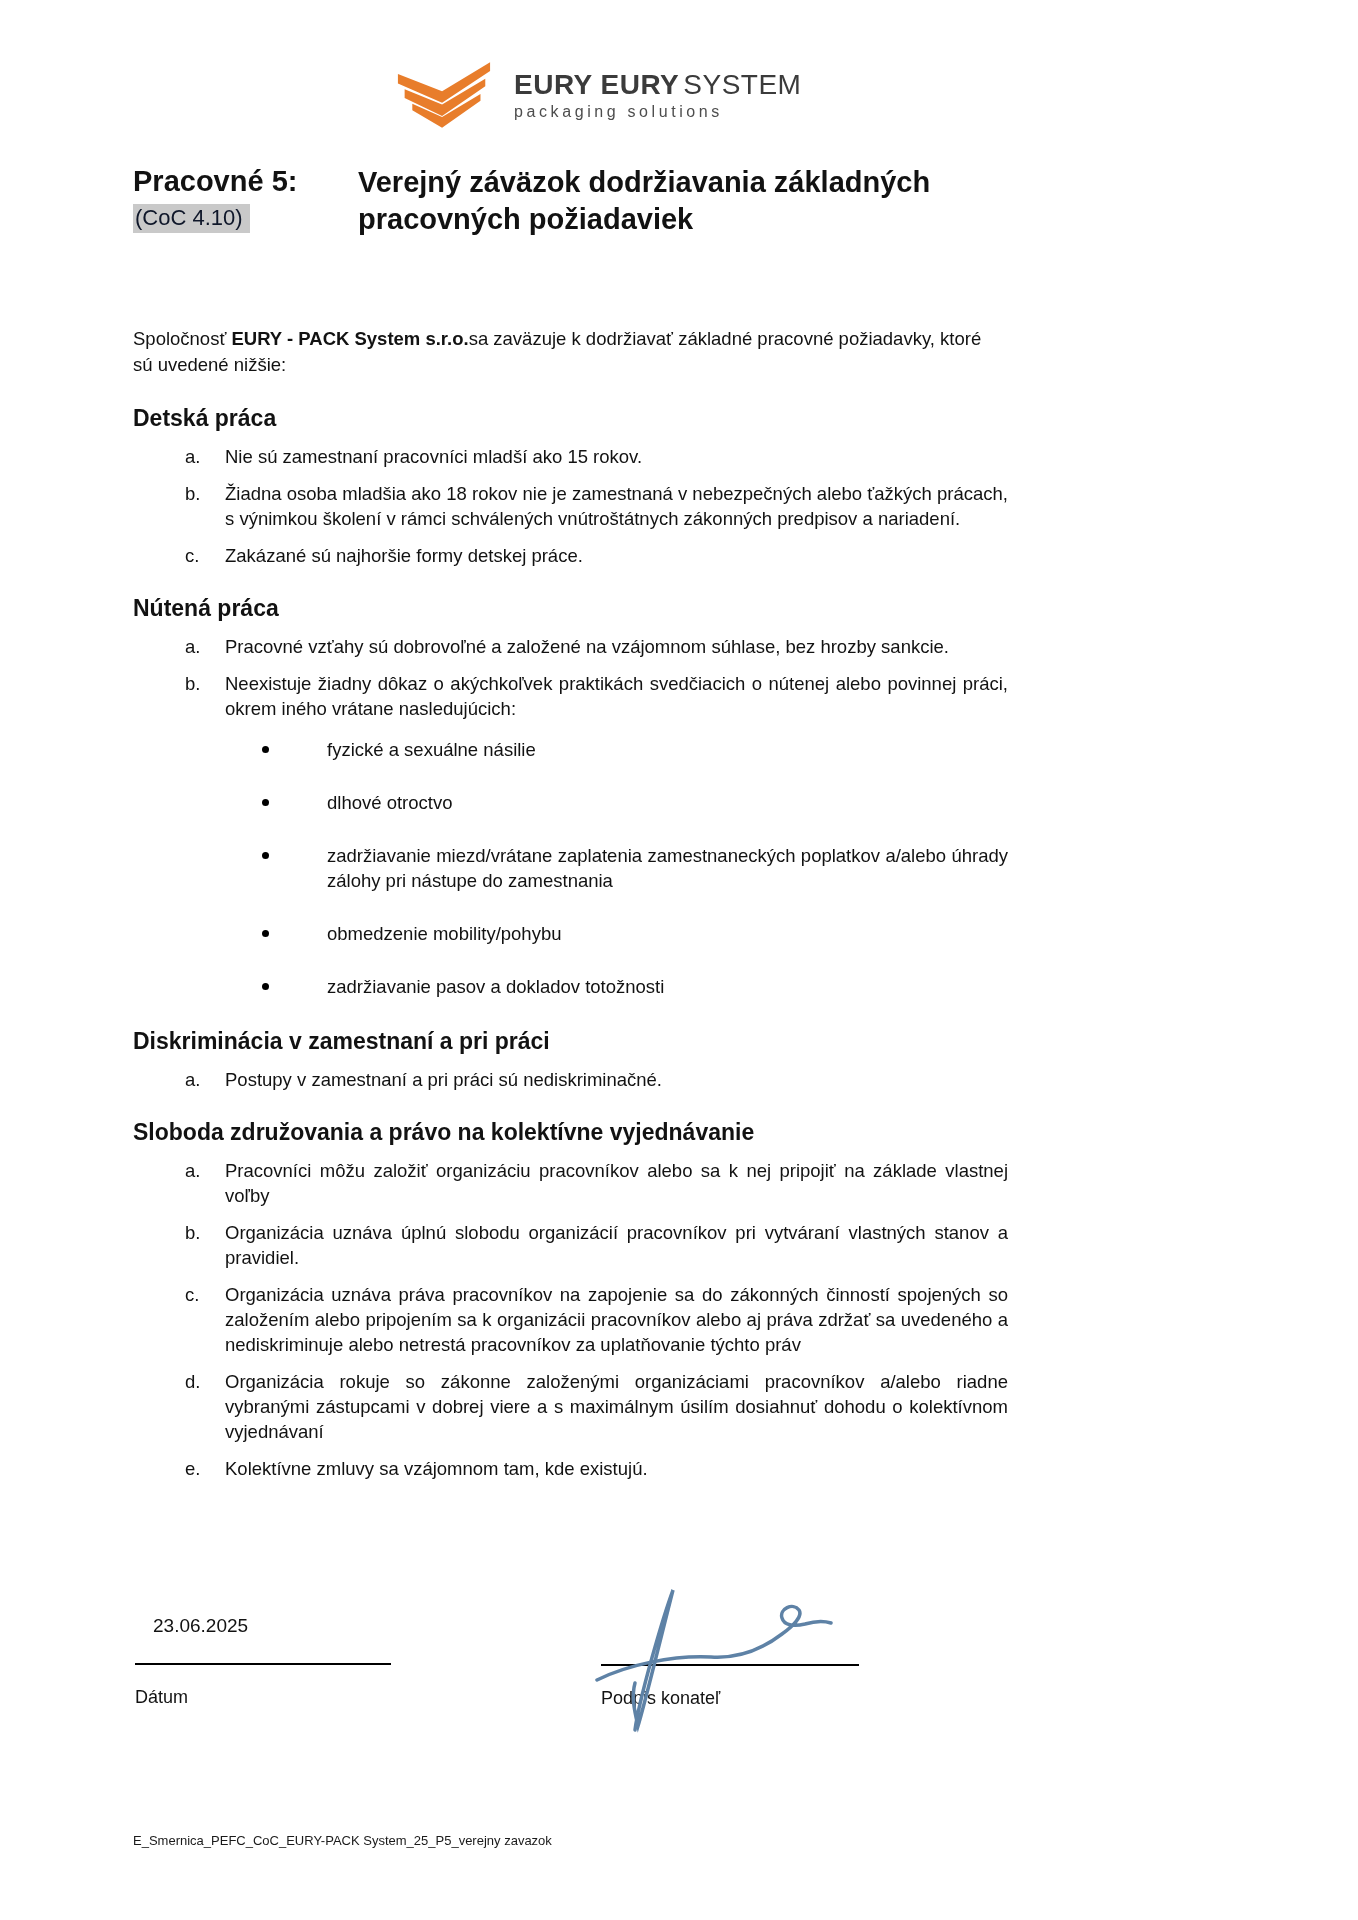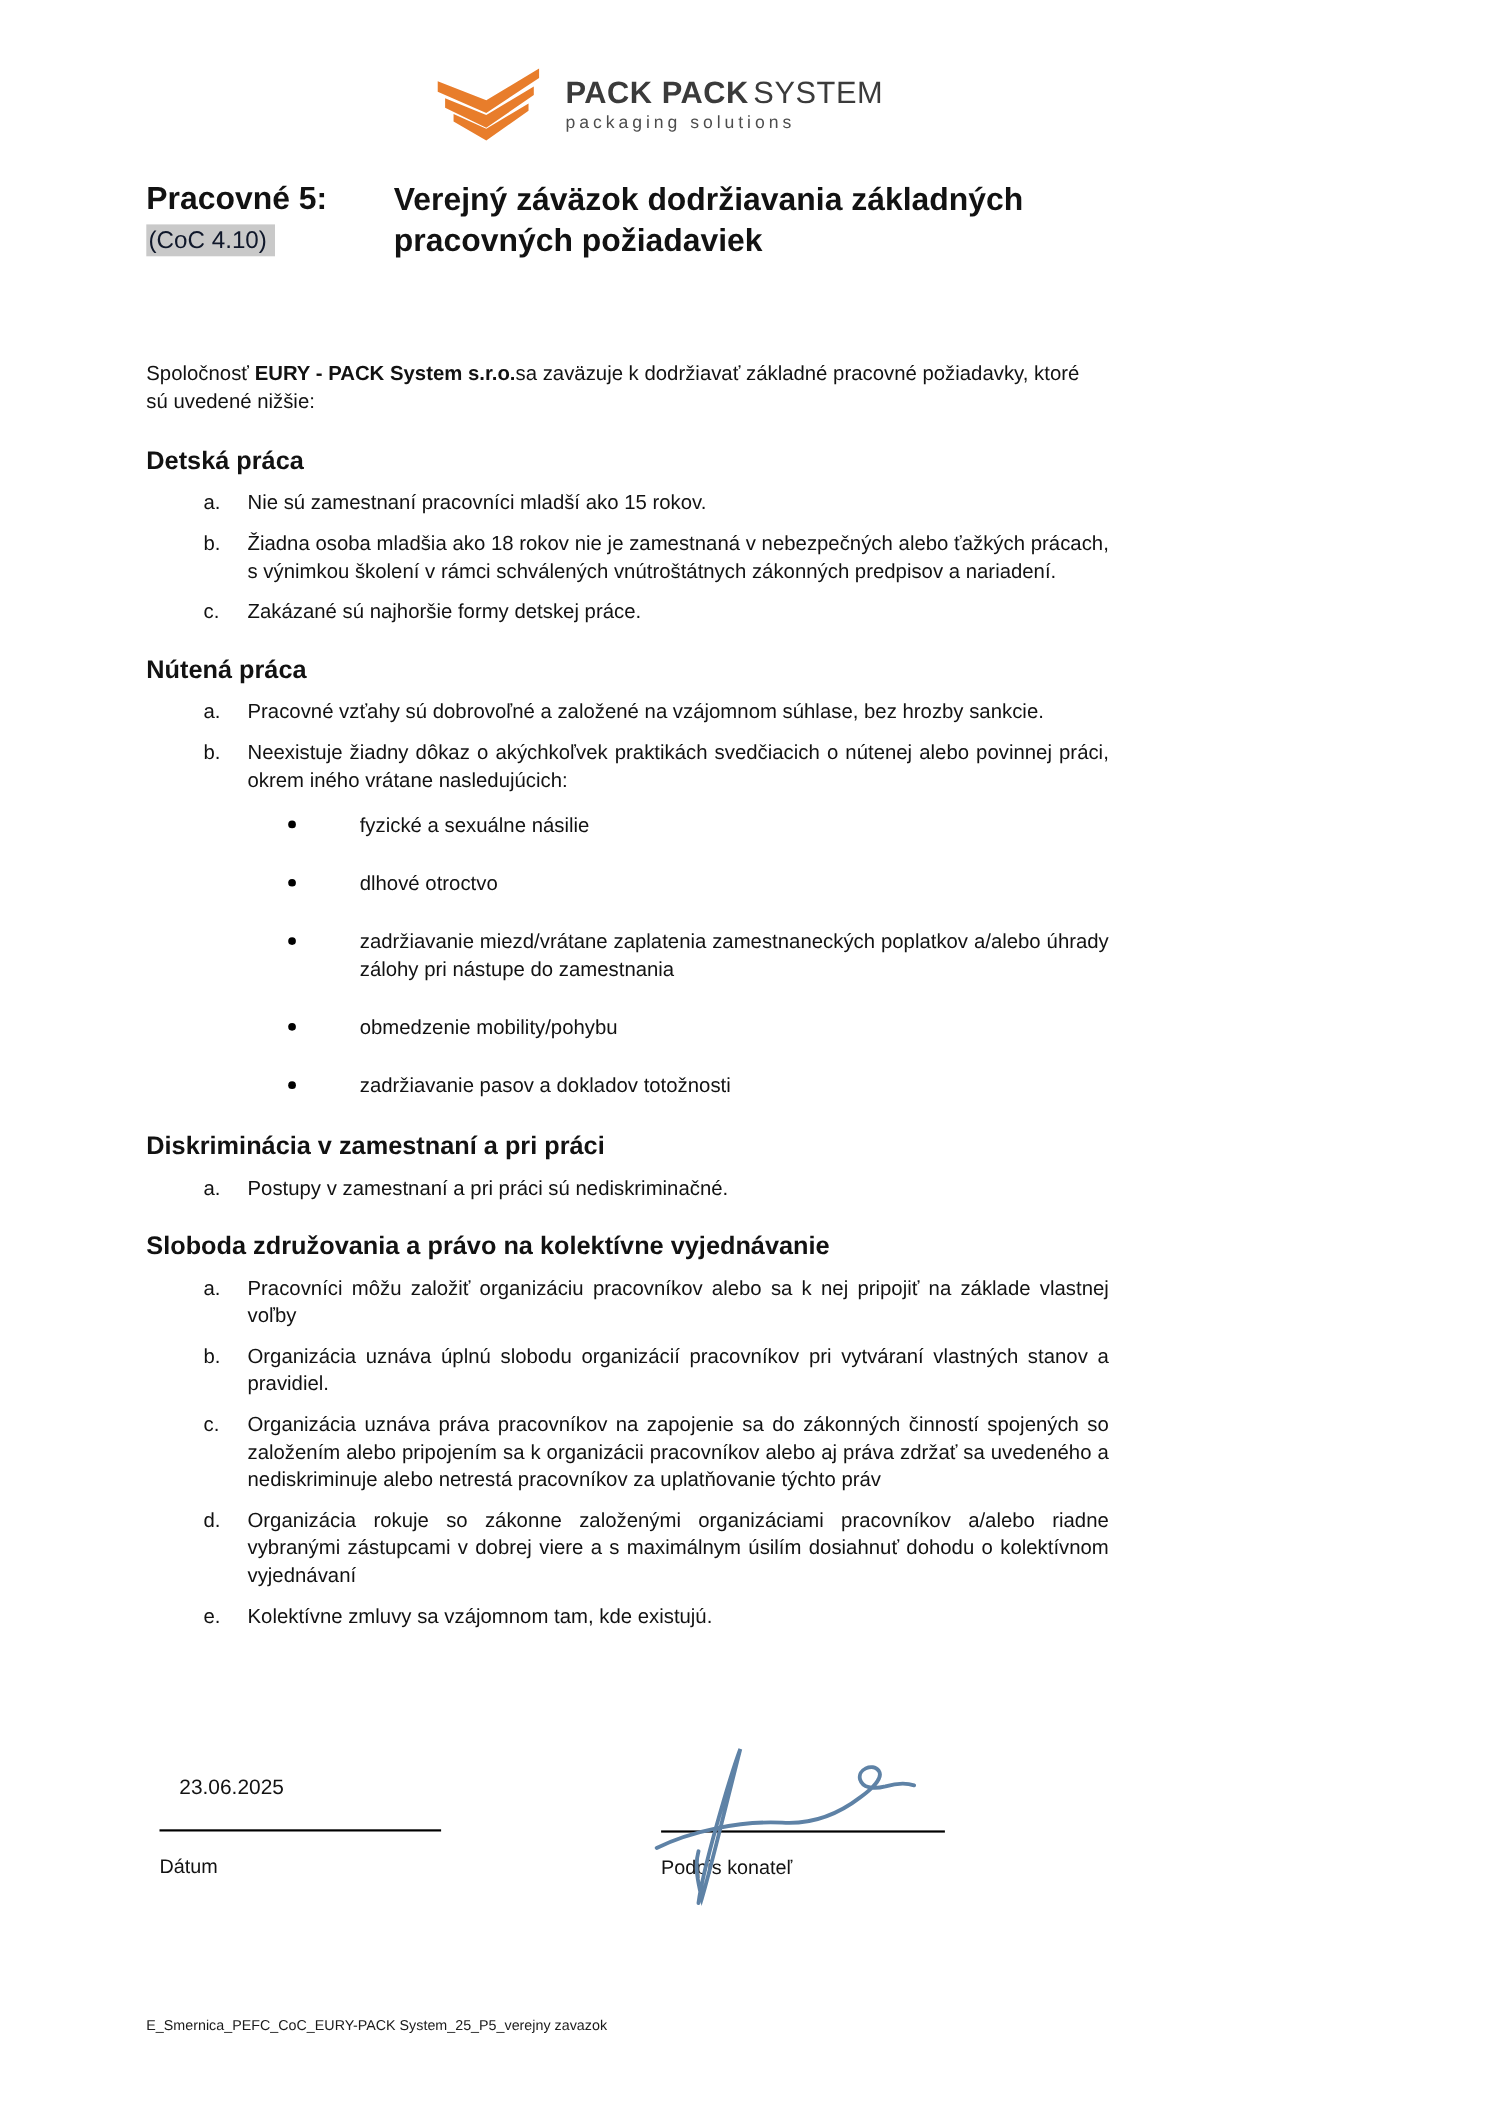--- a/index.html
+++ b/index.html
@@ -32,21 +32,21 @@
   .item-text{flex:1;text-align:justify;}
   .bullets{margin:16px 0 12px 0;}
   .bullet{display:flex;margin-bottom:28px;font-size:18.5px;line-height:25px;gap:32px;}
   .bullet-dot{flex:none;margin-left:129px;width:33px;}
   .bullet-dot i{display:block;width:7px;height:7px;border-radius:50%;background:#000;margin-top:9px;}
   .bullet-text{flex:1;text-align:justify;}
 
   
   .sign-row{position:absolute;top:1615px;left:133px;width:1092px;}
   .sign-col{position:absolute;top:0;}
-  .sign-col.left{left:12px;width:256px;}
+  .sign-col.left{left:2px;width:256px;}
   .sign-col.right{left:468px;width:258px;}
   .date-value{font-size:19px;margin-left:18px;}
   .sign-line{border-top:2.5px solid #000;margin-top:26px;}
   .sign-col.right .sign-line{margin-top:49px;}
   .sign-label{font-size:18px;margin-top:22px;}
   .signature-svg{position:absolute;left:-22px;top:-32px;}
 
   
   .doc-footer{position:absolute;left:133px;top:1833px;font-size:13px;color:#1a1a1a;}
 </style>
@@ -58,21 +58,21 @@
   <header class="logo-block">
     <svg class="logo-mark" viewBox="0 0 100 72" width="96" height="70" aria-hidden="true">
       <g fill="#E87D2B">
         <polygon points="2,14 48,32 98,2 98,11 48,44 2,24"></polygon>
         <polygon points="9,30 48,46 93,19 93,27 48,58 9,39"></polygon>
         <polygon points="17,45 48,59 88,35 88,42 48,70 17,52"></polygon>
       </g>
     </svg>
     <div class="logo-text">
       <div class="logo-title">
-        <span class="lt-bold">PACK PACK</span><span class="lt-light">SYSTEM</span>
+        <span class="lt-bold">EURY EURY</span><span class="lt-light">SYSTEM</span>
       </div>
       <div class="logo-subtitle">packaging solutions</div>
     </div>
   </header>
 
   <div class="title-row">
     <div class="annex-col">
       <div class="annex-label">Pracovné 5:</div>
       <div class="annex-code">(CoC 4.10)</div>
     </div>

